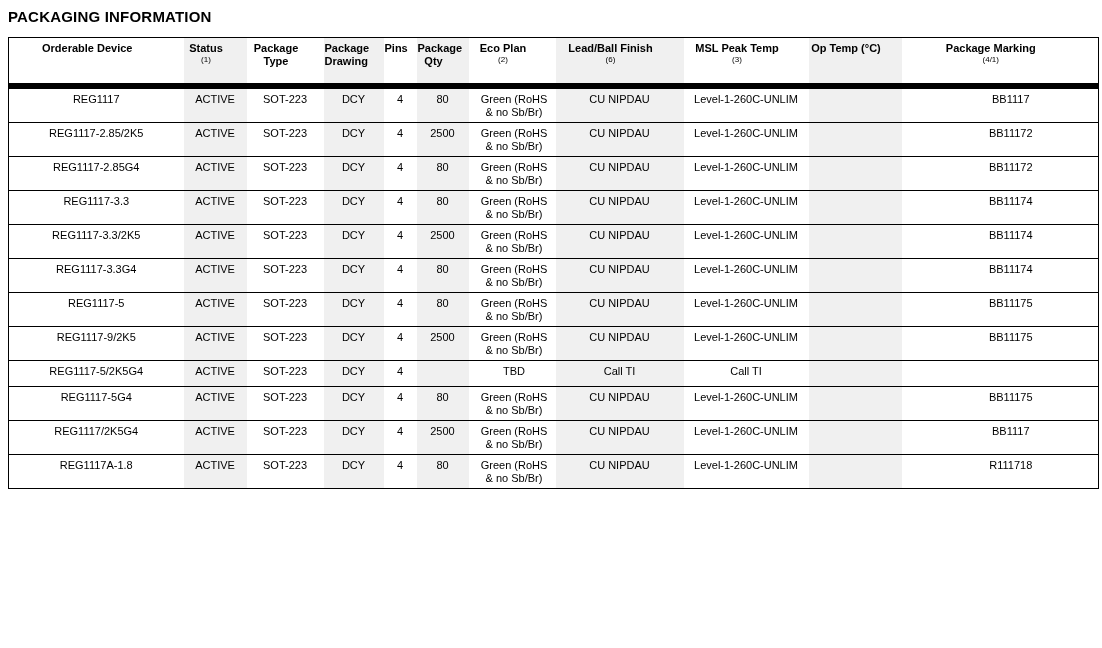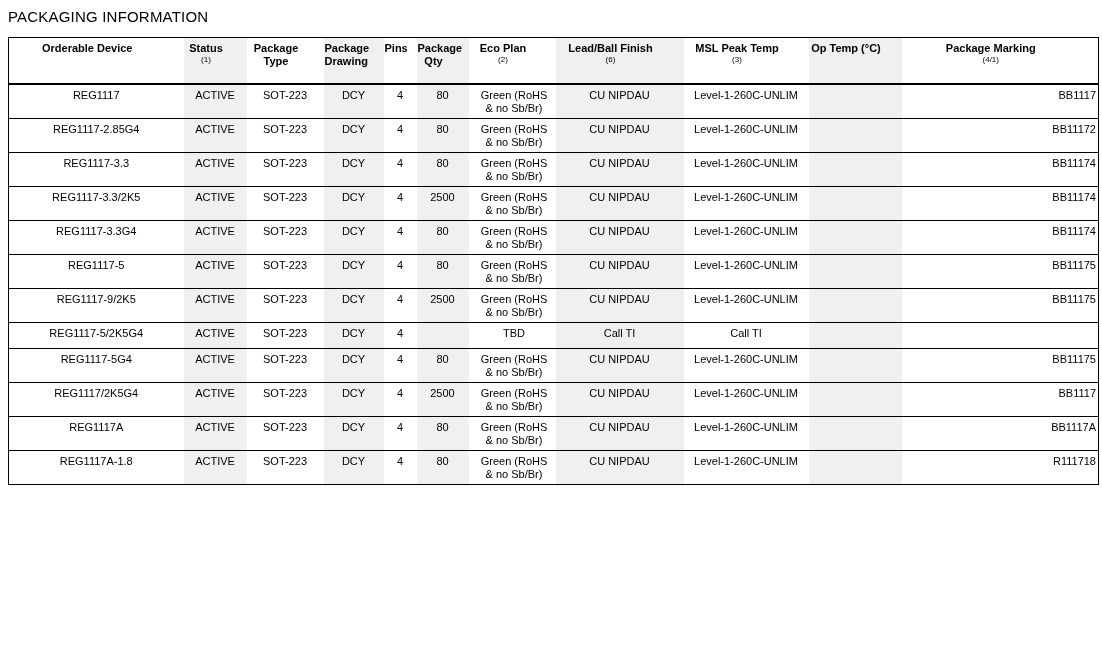--- a/index.html
+++ b/index.html
@@ -11,39 +11,39 @@
     overflow: hidden;
     font-family: "Liberation Sans", sans-serif;
     color: #000000;
   }
   .page {
     padding: 8px 0 0 8px;
     width: 1094px;
   }
   .doc-title {
     font-size: 15px;
-    font-weight: normal;
+    font-weight: bold;
     letter-spacing: 0.2px;
     margin: 0 0 12px 0;
   }
   table.pkg-table {
     border-collapse: collapse;
     table-layout: fixed;
     width: 1090px;
     border: 1px solid #000000;
     border-bottom: none;
   }
   table.pkg-table th {
     font-size: 11px;
     font-weight: bold;
     text-align: center;
     vertical-align: top;
     padding: 4px 19px 5px 1px;
     line-height: 13px;
-    border-bottom: 2px solid #000000;
+    border-bottom: 6px solid #000000;
   }
   table.pkg-table th .hdr-note {
     font-size: 8px;
     font-weight: normal;
     line-height: 10px;
     min-height: 10px;
   }
   table.pkg-table td {
     font-size: 11px;
     text-align: center;
@@ -58,21 +58,21 @@
   table.pkg-table th:nth-child(2),  table.pkg-table td:nth-child(2),
   table.pkg-table th:nth-child(4),  table.pkg-table td:nth-child(4),
   table.pkg-table th:nth-child(6),  table.pkg-table td:nth-child(6),
   table.pkg-table th:nth-child(8),  table.pkg-table td:nth-child(8),
   table.pkg-table th:nth-child(10), table.pkg-table td:nth-child(10) {
     background: #f0f0f0;
   }
   
   table.pkg-table td:nth-child(7) { padding-left: 9px; padding-right: 5px; }
   
-  table.pkg-table td:nth-child(11) { text-align: right; padding-left: 24px; }
+  table.pkg-table td:nth-child(11) { text-align: center; padding-left: 24px; }
 </style>
 </head>
 <body>
 
 <div class="page">
 
   <div class="doc-title">PACKAGING INFORMATION</div>
 
   <table class="pkg-table">
     <colgroup>
@@ -144,20 +144,33 @@
           <td>DCY</td>
           <td>4</td>
           <td>80</td>
           <td>Green (RoHS &amp; no Sb/Br)</td>
           <td>CU NIPDAU</td>
           <td>Level-1-260C-UNLIM</td>
           <td></td>
           <td>BB1117</td>
         </tr>
         <tr>
+          <td>REG1117-2.85/2K5</td>
+          <td>ACTIVE</td>
+          <td>SOT-223</td>
+          <td>DCY</td>
+          <td>4</td>
+          <td>2500</td>
+          <td>Green (RoHS &amp; no Sb/Br)</td>
+          <td>CU NIPDAU</td>
+          <td>Level-1-260C-UNLIM</td>
+          <td></td>
+          <td>BB11172</td>
+        </tr>
+        <tr>
           <td>REG1117-2.85G4</td>
           <td>ACTIVE</td>
           <td>SOT-223</td>
           <td>DCY</td>
           <td>4</td>
           <td>80</td>
           <td>Green (RoHS &amp; no Sb/Br)</td>
           <td>CU NIPDAU</td>
           <td>Level-1-260C-UNLIM</td>
           <td></td>
@@ -261,33 +274,20 @@
           <td>DCY</td>
           <td>4</td>
           <td>2500</td>
           <td>Green (RoHS &amp; no Sb/Br)</td>
           <td>CU NIPDAU</td>
           <td>Level-1-260C-UNLIM</td>
           <td></td>
           <td>BB1117</td>
         </tr>
         <tr>
-          <td>REG1117A</td>
-          <td>ACTIVE</td>
-          <td>SOT-223</td>
-          <td>DCY</td>
-          <td>4</td>
-          <td>80</td>
-          <td>Green (RoHS &amp; no Sb/Br)</td>
-          <td>CU NIPDAU</td>
-          <td>Level-1-260C-UNLIM</td>
-          <td></td>
-          <td>BB1117A</td>
-        </tr>
-        <tr>
           <td>REG1117A-1.8</td>
           <td>ACTIVE</td>
           <td>SOT-223</td>
           <td>DCY</td>
           <td>4</td>
           <td>80</td>
           <td>Green (RoHS &amp; no Sb/Br)</td>
           <td>CU NIPDAU</td>
           <td>Level-1-260C-UNLIM</td>
           <td></td>

